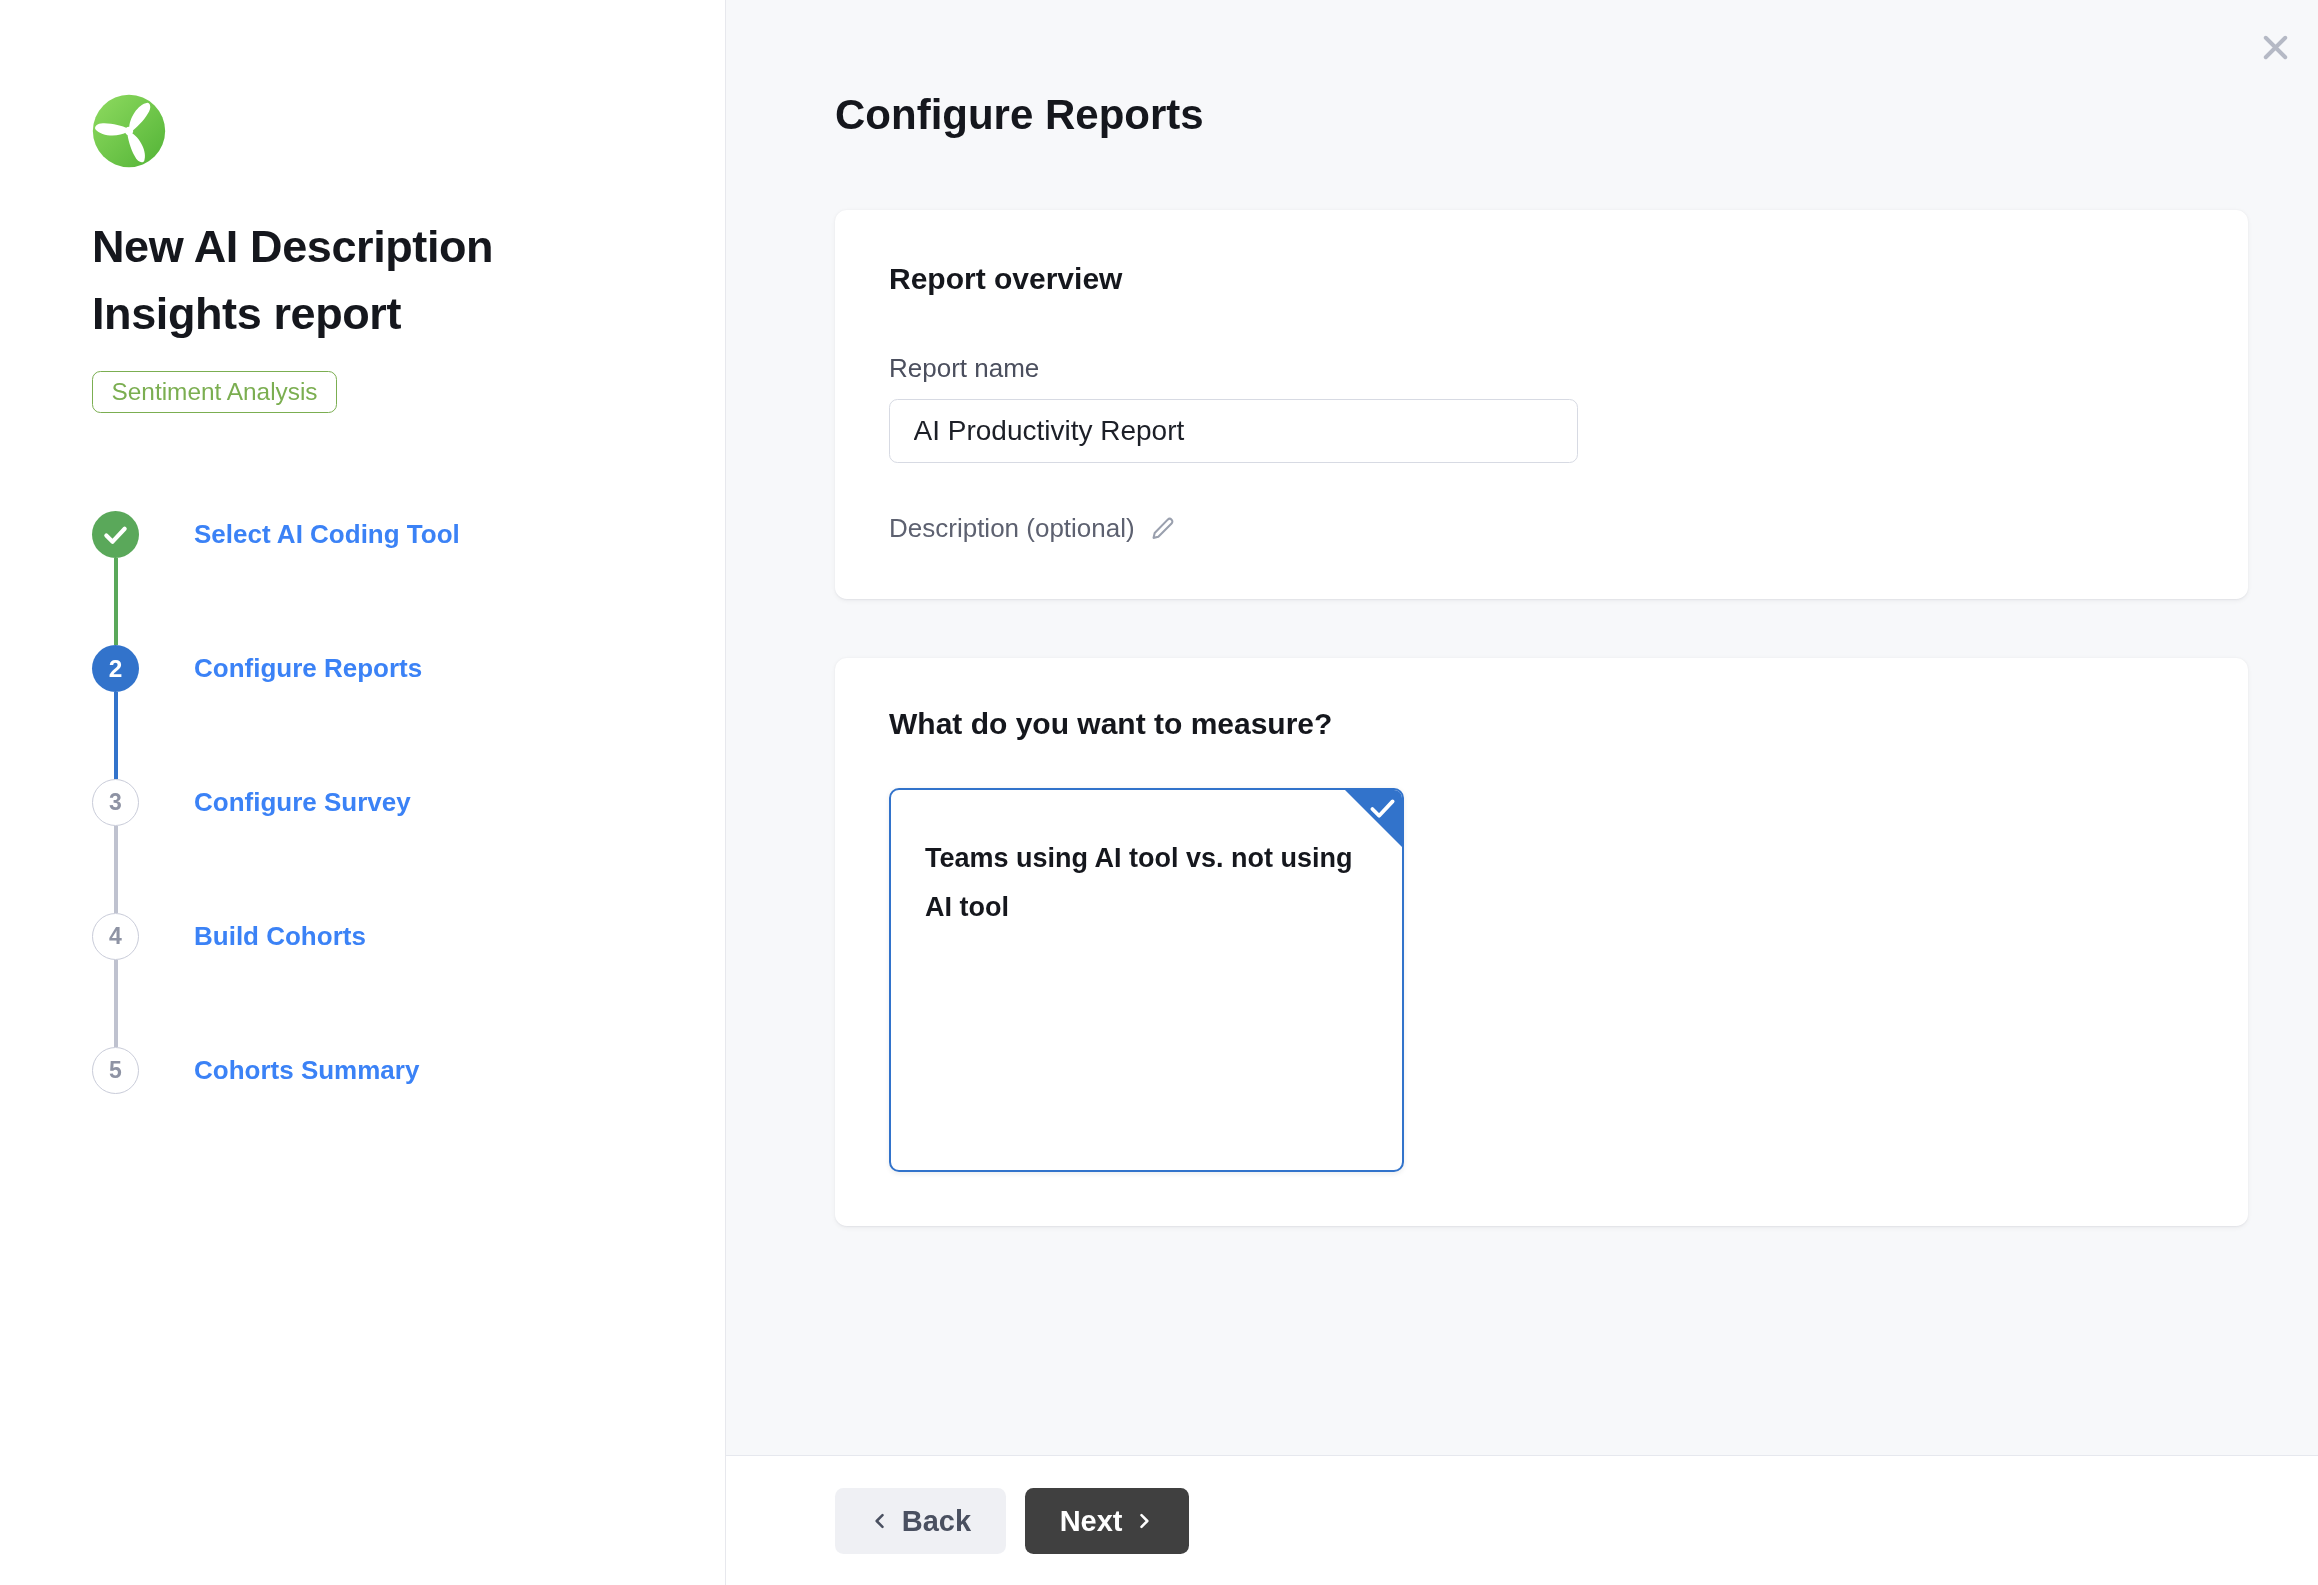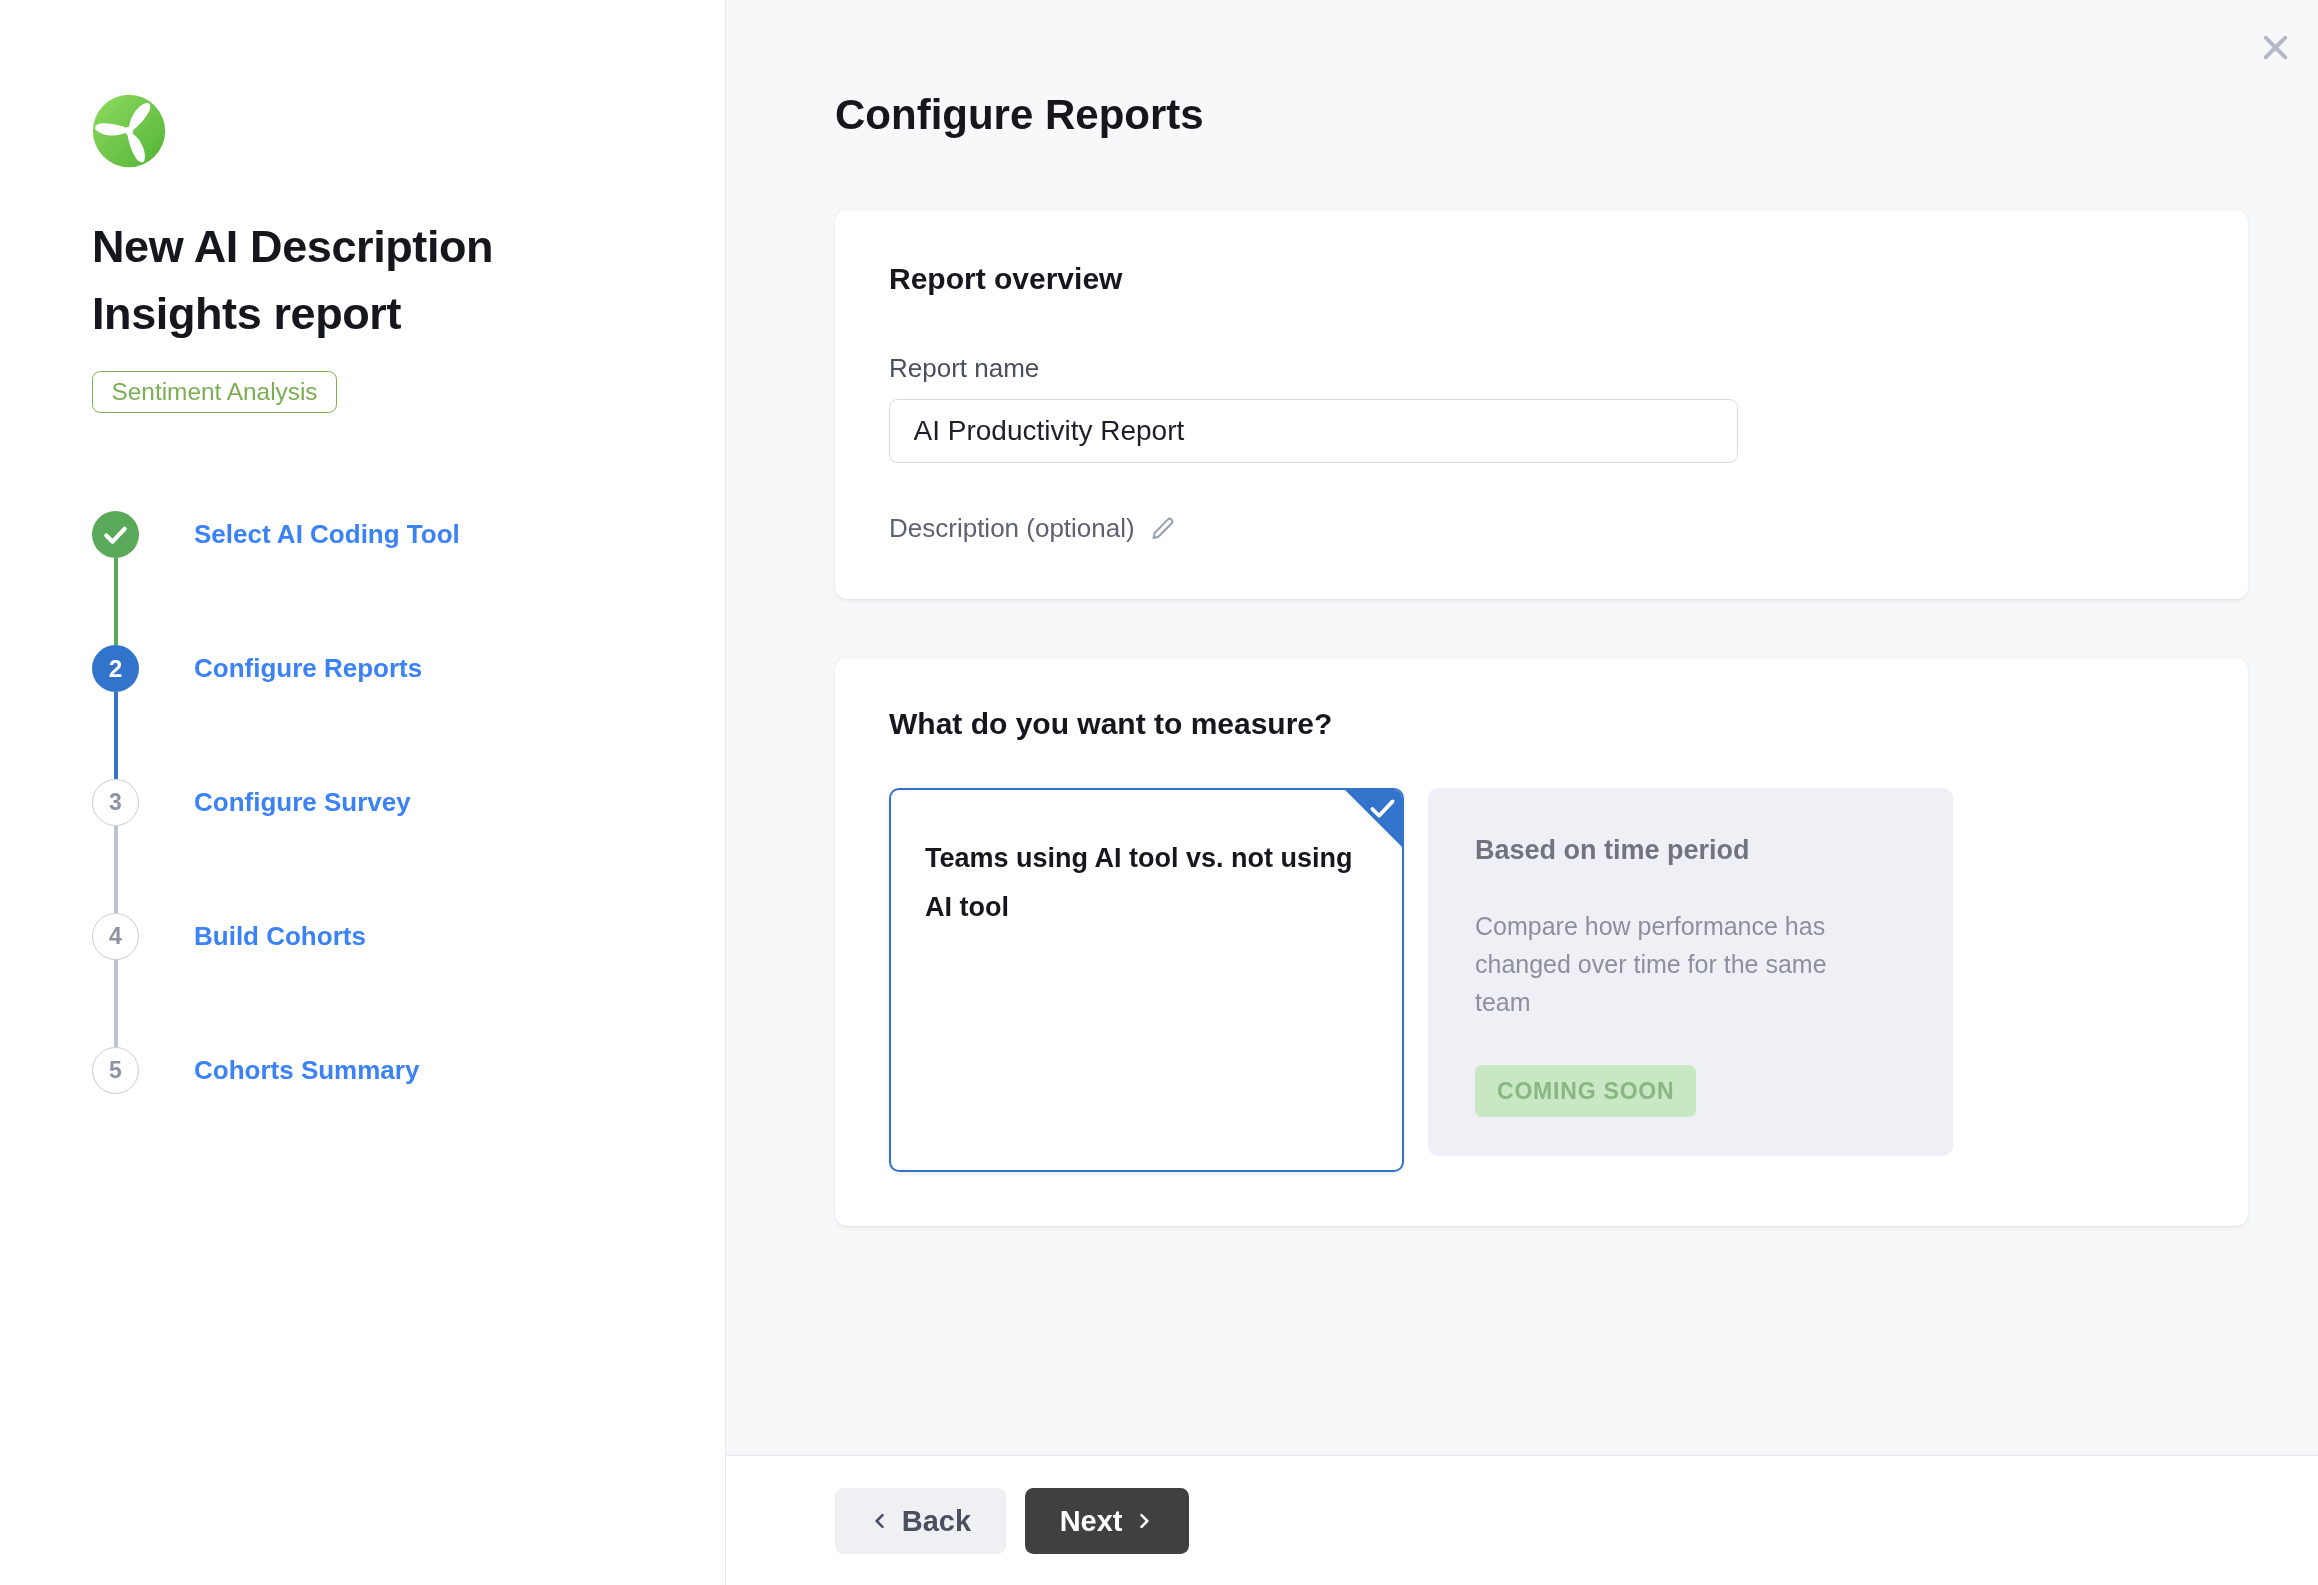--- a/index.html
+++ b/index.html
@@ -63,21 +63,21 @@
   .card {
     background:#ffffff; border-radius:11.8px;
     box-shadow:0 0.8px 1.7px rgba(16,24,40,.05), 0 1.7px 5px rgba(16,24,40,.05);
   }
   .card-overview { margin-top:71px; padding:52px 54px 55px; }
   .card h3 { font-size:30px; font-weight:700; color:#15171d; }
 
   .field-label { margin-top:57px; font-size:26px; font-weight:500; color:#4b4f5e; }
   .name-input {
     display:block; margin-top:15px;
-    width:849px; height:64px;
+    width:689px; height:64px;
     border:1.7px solid #d7dae3; border-radius:8.4px;
     padding:0 23.5px; background:#fff;
     font-family:inherit; font-size:28px; color:#1c1f27;
   }
   .desc-row {
     margin-top:50px; display:inline-flex; align-items:center; gap:15px;
     background:none; border:none; cursor:pointer; font-family:inherit;
   }
   .desc-label { font-size:26px; color:#5d6170; }
 
@@ -222,25 +222,20 @@
       <div class="options">
 
         <div class="option selected">
           <div class="corner"></div>
           <svg class="corner-check" width="27" height="22" viewBox="0 0 32 26" fill="none">
             <path d="M4 13 L12 21 L28 4" stroke="#ffffff" stroke-width="4.5" stroke-linecap="round" stroke-linejoin="round"></path>
           </svg>
           <div class="option-title">Teams using AI tool vs. not using AI tool</div>
         </div>
 
-        <div class="option disabled">
-          <div class="option-title">Based on time period</div>
-          <div class="option-desc">Compare how performance has changed over time for the same team</div>
-          <span class="coming-soon">COMING SOON</span>
-        </div>
 
       </div>
     </section>
 
   </main>
 
   <footer class="footer">
     <button class="btn btn-back">
       <svg width="20" height="20" viewBox="0 0 24 24" fill="none">
         <path d="M15 19 L8 12 L15 5" stroke="#4a5060" stroke-width="3" stroke-linecap="round" stroke-linejoin="round"></path>

